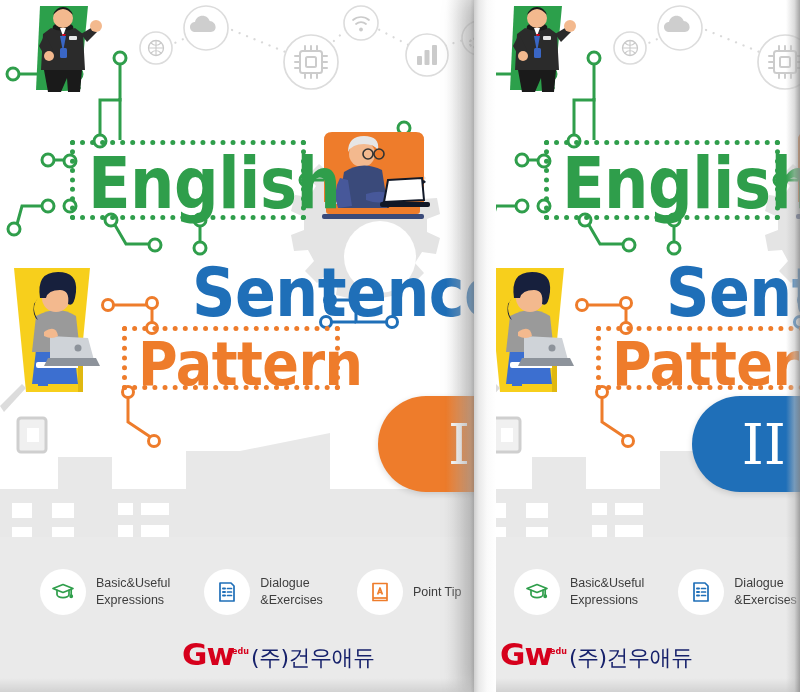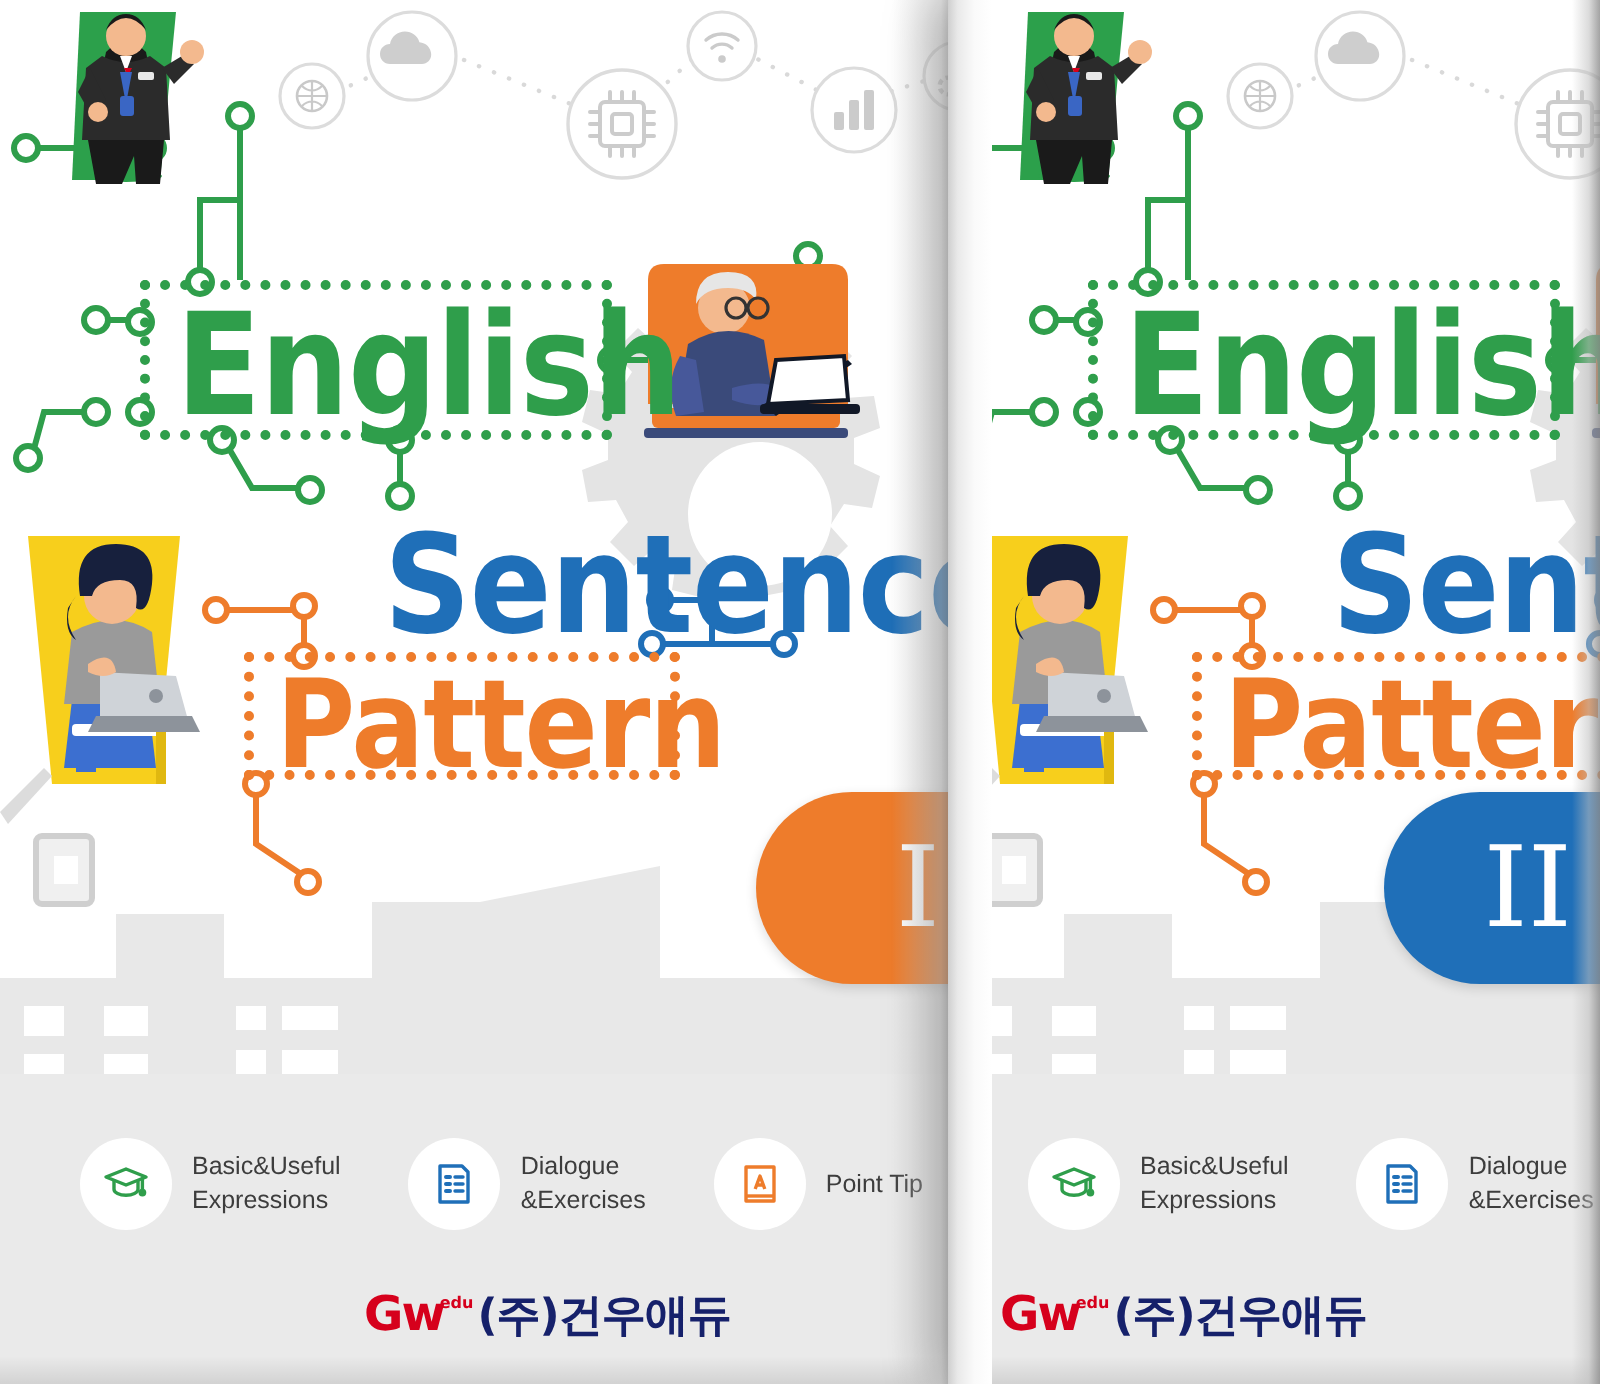--- a/index.html
+++ b/index.html
@@ -74,25 +74,25 @@
   .features { position:absolute; left:0; bottom:72px; width:480px; height:56px;
               display:flex; z-index:16; }
   .feature { display:flex; align-items:center; gap:10px; }
   .f-circle { width:46px; height:46px; border-radius:50%; background:#ffffff;
               display:flex; align-items:center; justify-content:center; flex:0 0 46px; }
   .f-label { font-size:12.5px; color:#3d3d3d; line-height:1.35;
              font-family:"Liberation Sans", sans-serif; }
 
   
   .logo { position:absolute; bottom:22px; z-index:16; display:flex; align-items:baseline; }
-  .logo-g { font-family:"DejaVu Sans", sans-serif; font-weight:800; font-size:24px;
+  .logo-g { font-family:"DejaVu Sans", sans-serif; font-weight:800; font-size:31px;
             color:#d6001c; letter-spacing:-1px; line-height:1; }
   .logo-sup { font-family:"DejaVu Sans", sans-serif; font-weight:700; font-size:8px;
               color:#d6001c; position:relative; top:-11px; left:-2px; }
-  .logo-kr { font-family:"DejaVu Sans", sans-serif; font-weight:700; font-size:22px;
+  .logo-kr { font-family:"DejaVu Sans", sans-serif; font-weight:400; font-size:22px;
              color:#16216b; letter-spacing:-.5px; line-height:1; margin-left:0px; }
 </style>
 </head>
 <body>
 
 <div id="stage">
 
   <div class="cover cover-1">
     <div class="mount">
     <div class="cover-inner">

